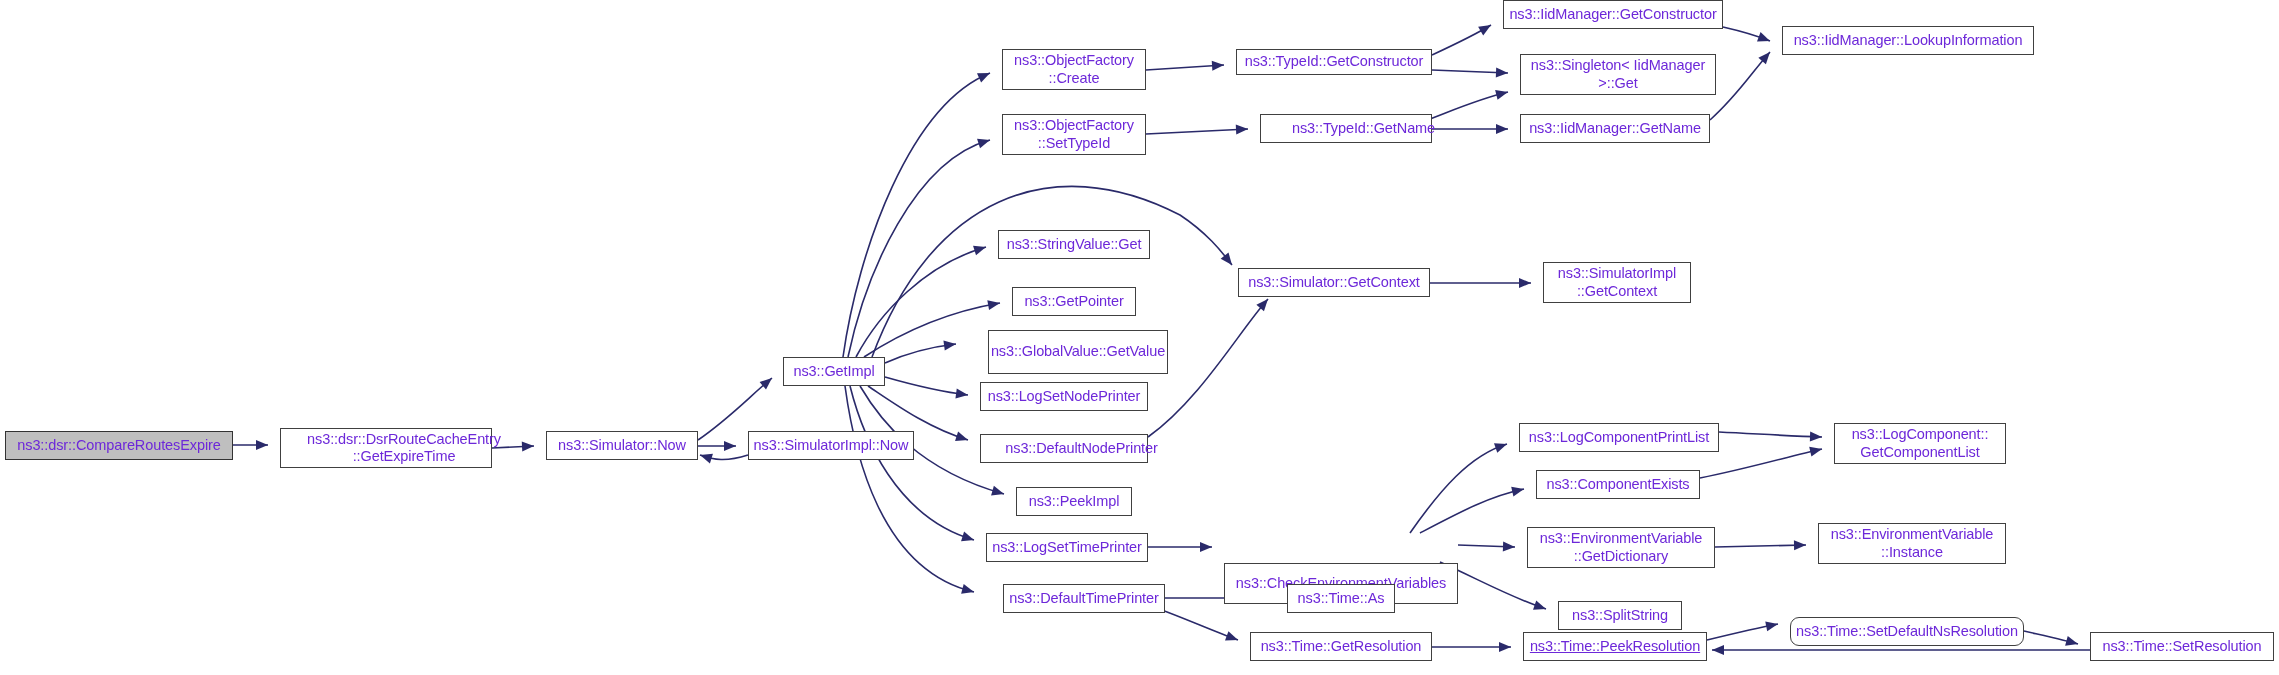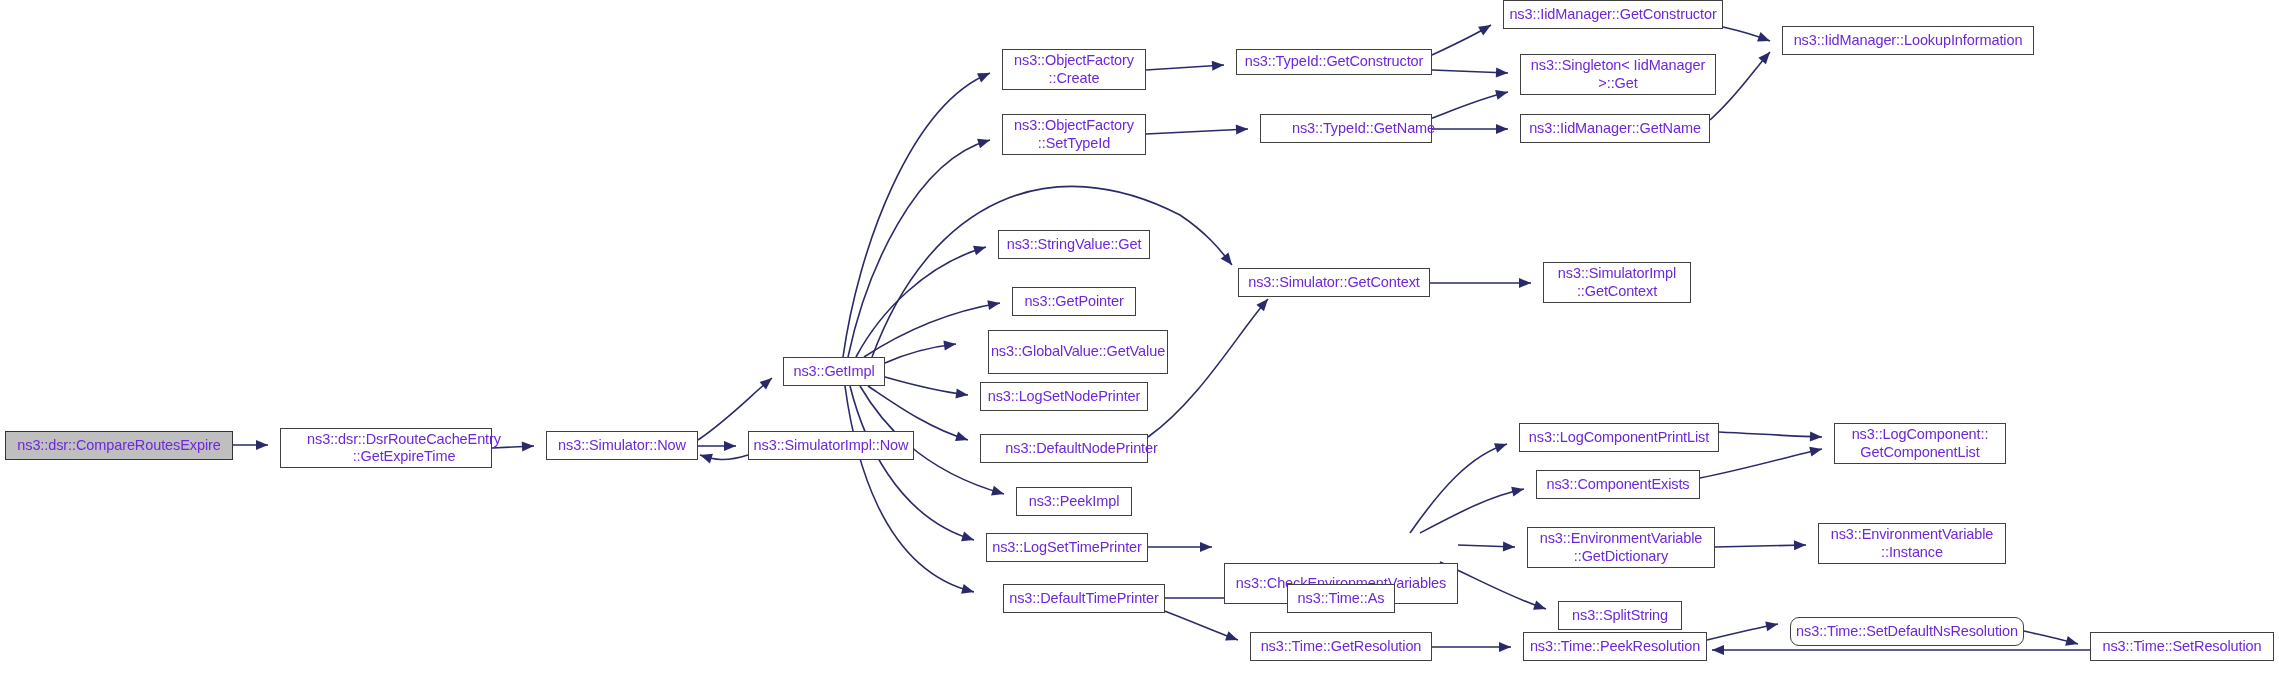--- a/index.html
+++ b/index.html
@@ -163,16 +163,16 @@
     <div class="node" style="left: 1250px; top: 632px; width: 182px; height: 29px;">ns3::Time::GetResolution</div>
     <div class="node" style="left: 1519px; top: 423px; width: 200px; height: 29px;">ns3::LogComponentPrintList</div>
     <div class="node" style="left: 1536px; top: 470px; width: 164px; height: 29px;">ns3::ComponentExists</div>
     <div class="node" style="left: 1527px; top: 527px; width: 188px; height: 41px;">ns3::EnvironmentVariable
 ::GetDictionary</div>
     <div class="node" style="left: 1558px; top: 601px; width: 124px; height: 29px;">ns3::SplitString</div>
     <div class="node" style="left: 1834px; top: 423px; width: 172px; height: 41px;">ns3::LogComponent::
 GetComponentList</div>
     <div class="node" style="left: 1818px; top: 523px; width: 188px; height: 41px;">ns3::EnvironmentVariable
 ::Instance</div>
-    <div class="node" style="left: 1523px; top: 632px; width: 184px; height: 29px;">ns3::Time::PeekResolution</div>
+    <div class="node" style="left: 1523px; top: 632px; width: 184px; height: 29px; text-decoration: underline;">ns3::Time::PeekResolution</div>
     <div class="node" style="left: 1790px; top: 617px; width: 234px; height: 29px; border-radius: 9px;">ns3::Time::SetDefaultNsResolution</div>
     <div class="node" style="left: 2090px; top: 632px; width: 184px; height: 29px;">ns3::Time::SetResolution</div>
   </div>
 
 </body></html>

